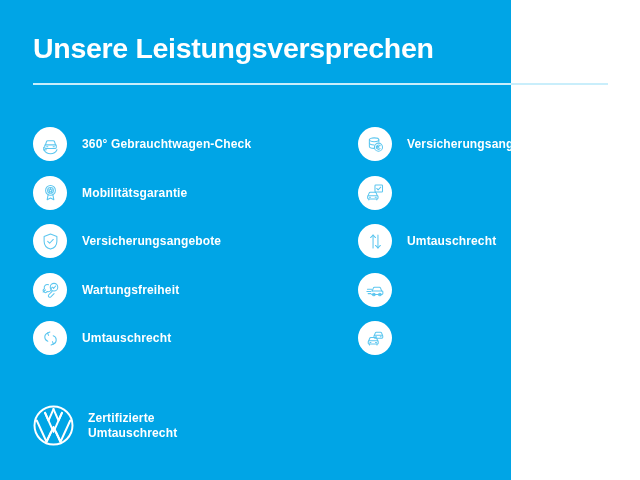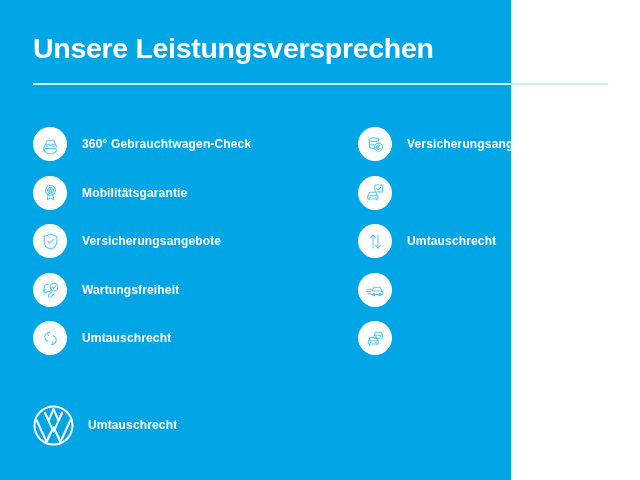--- a/index.html
+++ b/index.html
@@ -257,17 +257,18 @@
     <svg id="vw-logo" viewBox="0 0 48 48" fill="none" stroke="#ffffff" stroke-width="2.2" stroke-linecap="round" stroke-linejoin="round">
       <circle cx="24" cy="24" r="21.2"></circle>
       <path d="M24 5.6 29.6 18.6 33.4 9.9"></path>
       <path d="M24 5.6 18.4 18.6 14.6 9.9"></path>
       <path d="M14.6 9.9 24 31.1 33.4 9.9"></path>
       <path d="M5.3 18.4 16.2 42.1 21.2 31.5"></path>
       <path d="M42.7 18.4 31.8 42.1 26.8 31.5"></path>
       <path d="M16.2 42.1 24 25.6 31.8 42.1"></path>
     </svg>
     <div id="brand-text">
+      <span id="brand-line1">Zertifizierte</span>
       <span id="brand-line2">Umtauschrecht</span>
     </div>
   </div>
 
 </div>
 
 </body></html>

